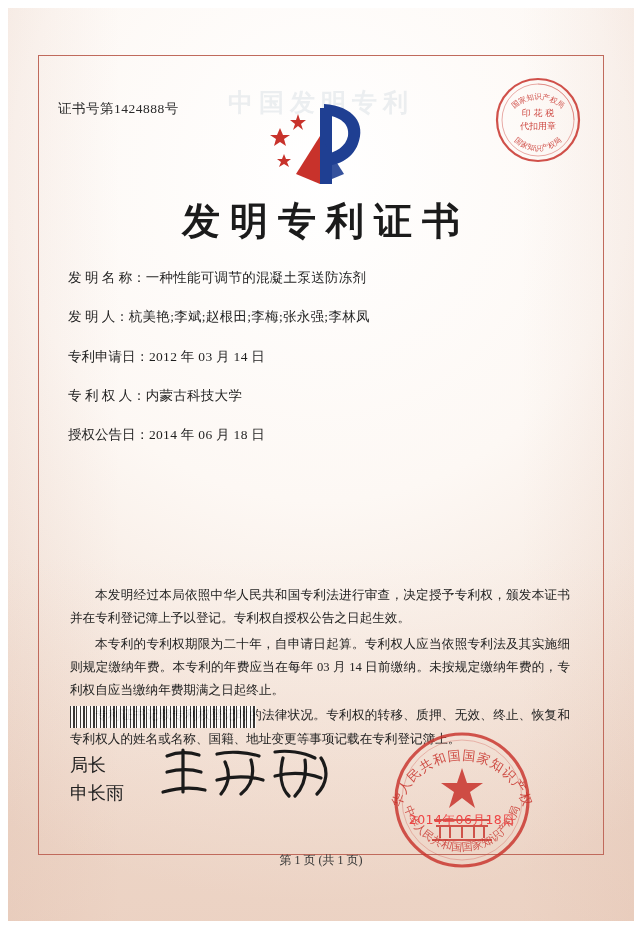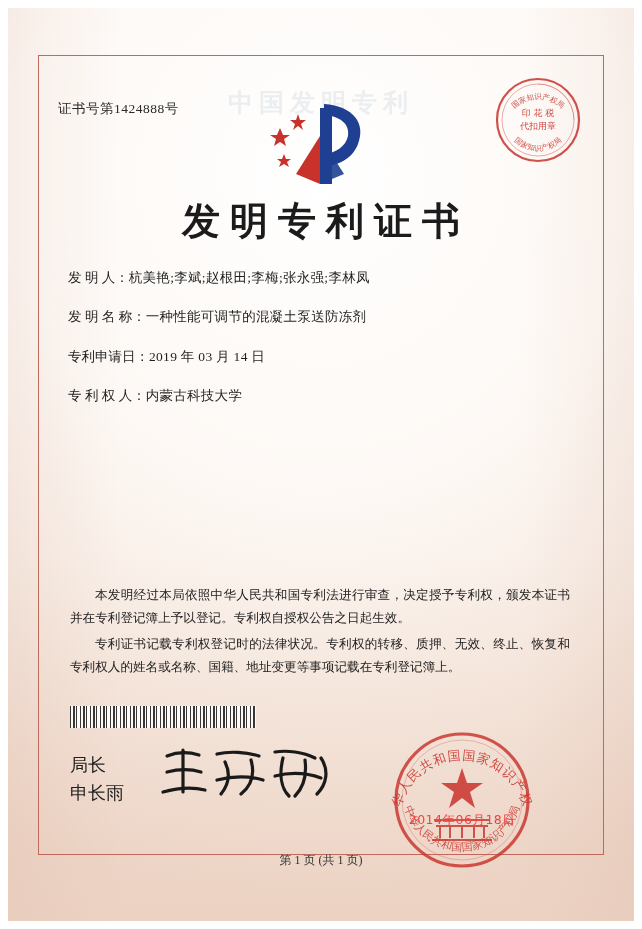--- a/index.html
+++ b/index.html
@@ -256,35 +256,39 @@
       <text font-family="DejaVu Sans, sans-serif" font-size="7.5" fill="#c8322b" opacity="0.85">
         <textPath href="#arcBot" startOffset="50%" text-anchor="middle">国家知识产权局</textPath>
       </text>
     </svg>
   </div>
 
   <div class="main-title">发明专利证书</div>
 
   <div class="fields">
     <div class="field-row">
+      <span class="field-label">发 明 名 称：</span><span class="field-value">一种性能可调节的混凝土泵送防冻剂</span>
+    </div>
+    <div class="field-row">
       <span class="field-label">发 明 人：</span><span class="field-value">杭美艳;李斌;赵根田;李梅;张永强;李林凤</span>
     </div>
     <div class="field-row">
-      <span class="field-label">发 明 名 称：</span><span class="field-value">一种性能可调节的混凝土泵送防冻剂</span>
-    </div>
-    <div class="field-row">
-      <span class="field-label">专利申请日：</span><span class="field-value">2019 年 03 月 14 日</span>
+      <span class="field-label">专利申请日：</span><span class="field-value">2012 年 03 月 14 日</span>
     </div>
     <div class="field-row">
       <span class="field-label">专 利 权 人：</span><span class="field-value">内蒙古科技大学</span>
+    </div>
+    <div class="field-row">
+      <span class="field-label">授权公告日：</span><span class="field-value">2014 年 06 月 18 日</span>
     </div>
   </div>
 
   <div class="para-block">
     <p>本发明经过本局依照中华人民共和国专利法进行审查，决定授予专利权，颁发本证书并在专利登记簿上予以登记。专利权自授权公告之日起生效。</p>
+    <p>本专利的专利权期限为二十年，自申请日起算。专利权人应当依照专利法及其实施细则规定缴纳年费。本专利的年费应当在每年 03 月 14 日前缴纳。未按规定缴纳年费的，专利权自应当缴纳年费期满之日起终止。</p>
     <p>专利证书记载专利权登记时的法律状况。专利权的转移、质押、无效、终止、恢复和专利权人的姓名或名称、国籍、地址变更等事项记载在专利登记簿上。</p>
   </div>
 
   <div class="barcode"></div>
 
   <div class="director">
     <div>局长</div>
     <div>申长雨</div>
   </div>
 

